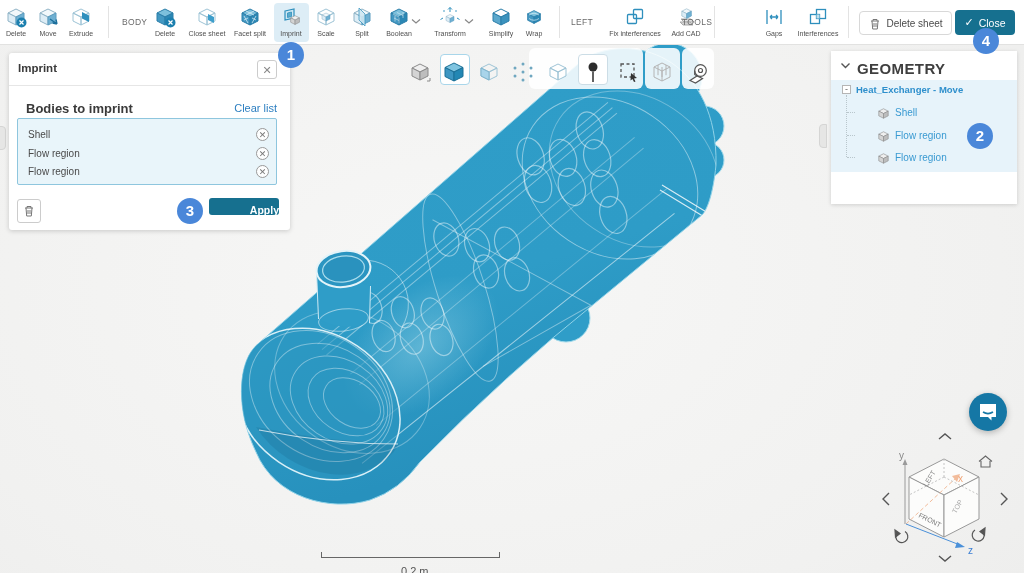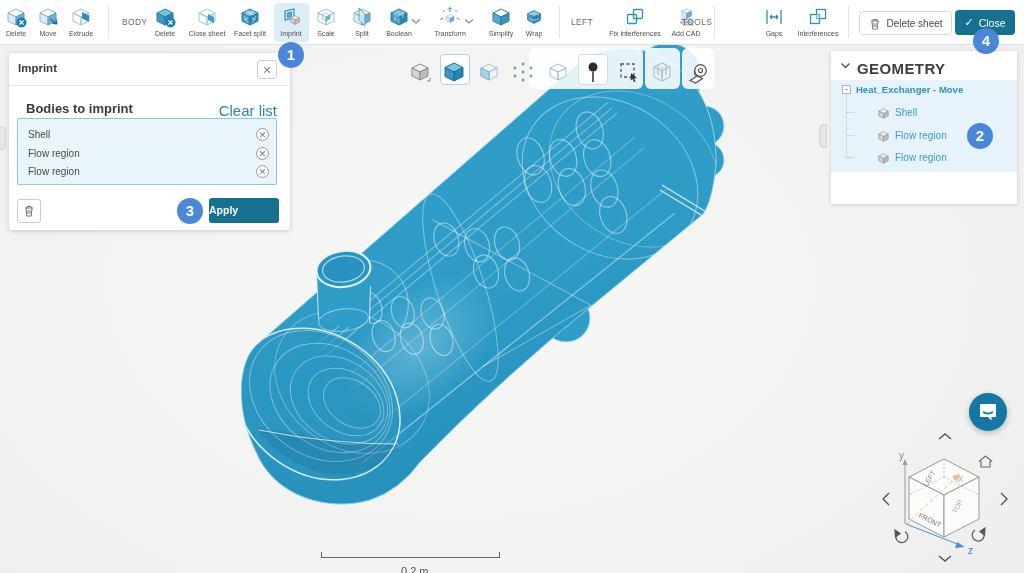--- a/index.html
+++ b/index.html
@@ -28,30 +28,30 @@
 .badge{position:absolute;width:26px;height:26px;border-radius:50%;background:#4a87d9;color:#fff;
  font-size:15px;font-weight:bold;text-align:center;line-height:26px;z-index:60;}
 
 #imprint{position:absolute;left:9px;top:53px;width:281px;height:177px;background:#fff;border-radius:3px;
  box-shadow:0 1px 5px rgba(0,0,0,.18);z-index:40;}
 #imprint .hd{position:relative;height:32px;border-bottom:1px solid #e6e6e6;}
 #imprint .hd .t{position:absolute;left:9px;top:9px;font-size:11.5px;font-weight:bold;color:#3a3a3a;}
 #imprint .closebtn{position:absolute;left:248px;top:7px;width:20px;height:19px;border:1px solid #ccc;
  border-radius:3px;color:#888;font-size:11px;text-align:center;line-height:18px;box-sizing:border-box;}
 #imprint .lbl{position:absolute;left:9px;top:48px;font-size:13px;font-weight:bold;color:#3a3a3a;margin-left:8px;}
-#imprint .clearlist{position:absolute;right:13px;top:49px;font-size:15px;color:#2d7fc1;}
+#imprint .clearlist{position:absolute;right:13px;top:49px;font-size:11px;color:#2d7fc1;}
 #imprint .listbox{position:absolute;left:8px;top:65px;width:260px;height:67px;background:#e9f5fa;
  border:1px solid #8ec6de;border-radius:2px;box-sizing:border-box;}
 .litem{position:absolute;left:10px;font-size:10px;color:#4a4a4a;}
 .lx{position:absolute;right:7px;width:13px;height:13px;border:1px solid #999;border-radius:50%;
  color:#777;font-size:9px;text-align:center;line-height:12px;box-sizing:border-box;background:#fdfefe;}
 #imprint .trashbtn{position:absolute;left:8px;top:146px;width:24px;height:24px;border:1px solid #ccc;
  border-radius:3px;box-sizing:border-box;}
-#imprint .applybtn{position:absolute;left:200px;top:145px;width:70px;height:25px;background:#16708f;
- border-radius:3px;color:#fff;font-size:10.5px;font-weight:bold;text-align:left;line-height:25px;}
+#imprint .applybtn{position:absolute;left:200px;top:145px;width:70px;height:17px;background:#16708f;
+ border-radius:3px;color:#fff;font-size:10.5px;font-weight:bold;text-align:right;line-height:25px;}
 
 #geom{position:absolute;left:831px;top:51px;width:186px;height:153px;background:#fff;
  box-shadow:0 1px 4px rgba(0,0,0,.15);z-index:40;}
 #geom .hd{position:relative;height:29px;}
 #geom .hd .t{position:absolute;left:26px;top:9px;font-size:15px;font-weight:bold;color:#3f3f3f;letter-spacing:.4px;}
 #geom .tree{position:absolute;left:0;top:29px;width:186px;height:92px;background:#e7f3fa;}
 .trow{position:absolute;font-size:10px;color:#3a9ad2;white-space:nowrap;}
 #geom .foot{position:absolute;left:0;top:121px;width:186px;height:32px;border-top:1px solid #ececec;}
 #geom .foot .t{position:absolute;left:10px;top:13px;font-size:10.5px;color:#444;}
 .toggle{position:absolute;left:154px;top:14px;width:24px;height:12px;background:#ebebeb;border-radius:6px;}

